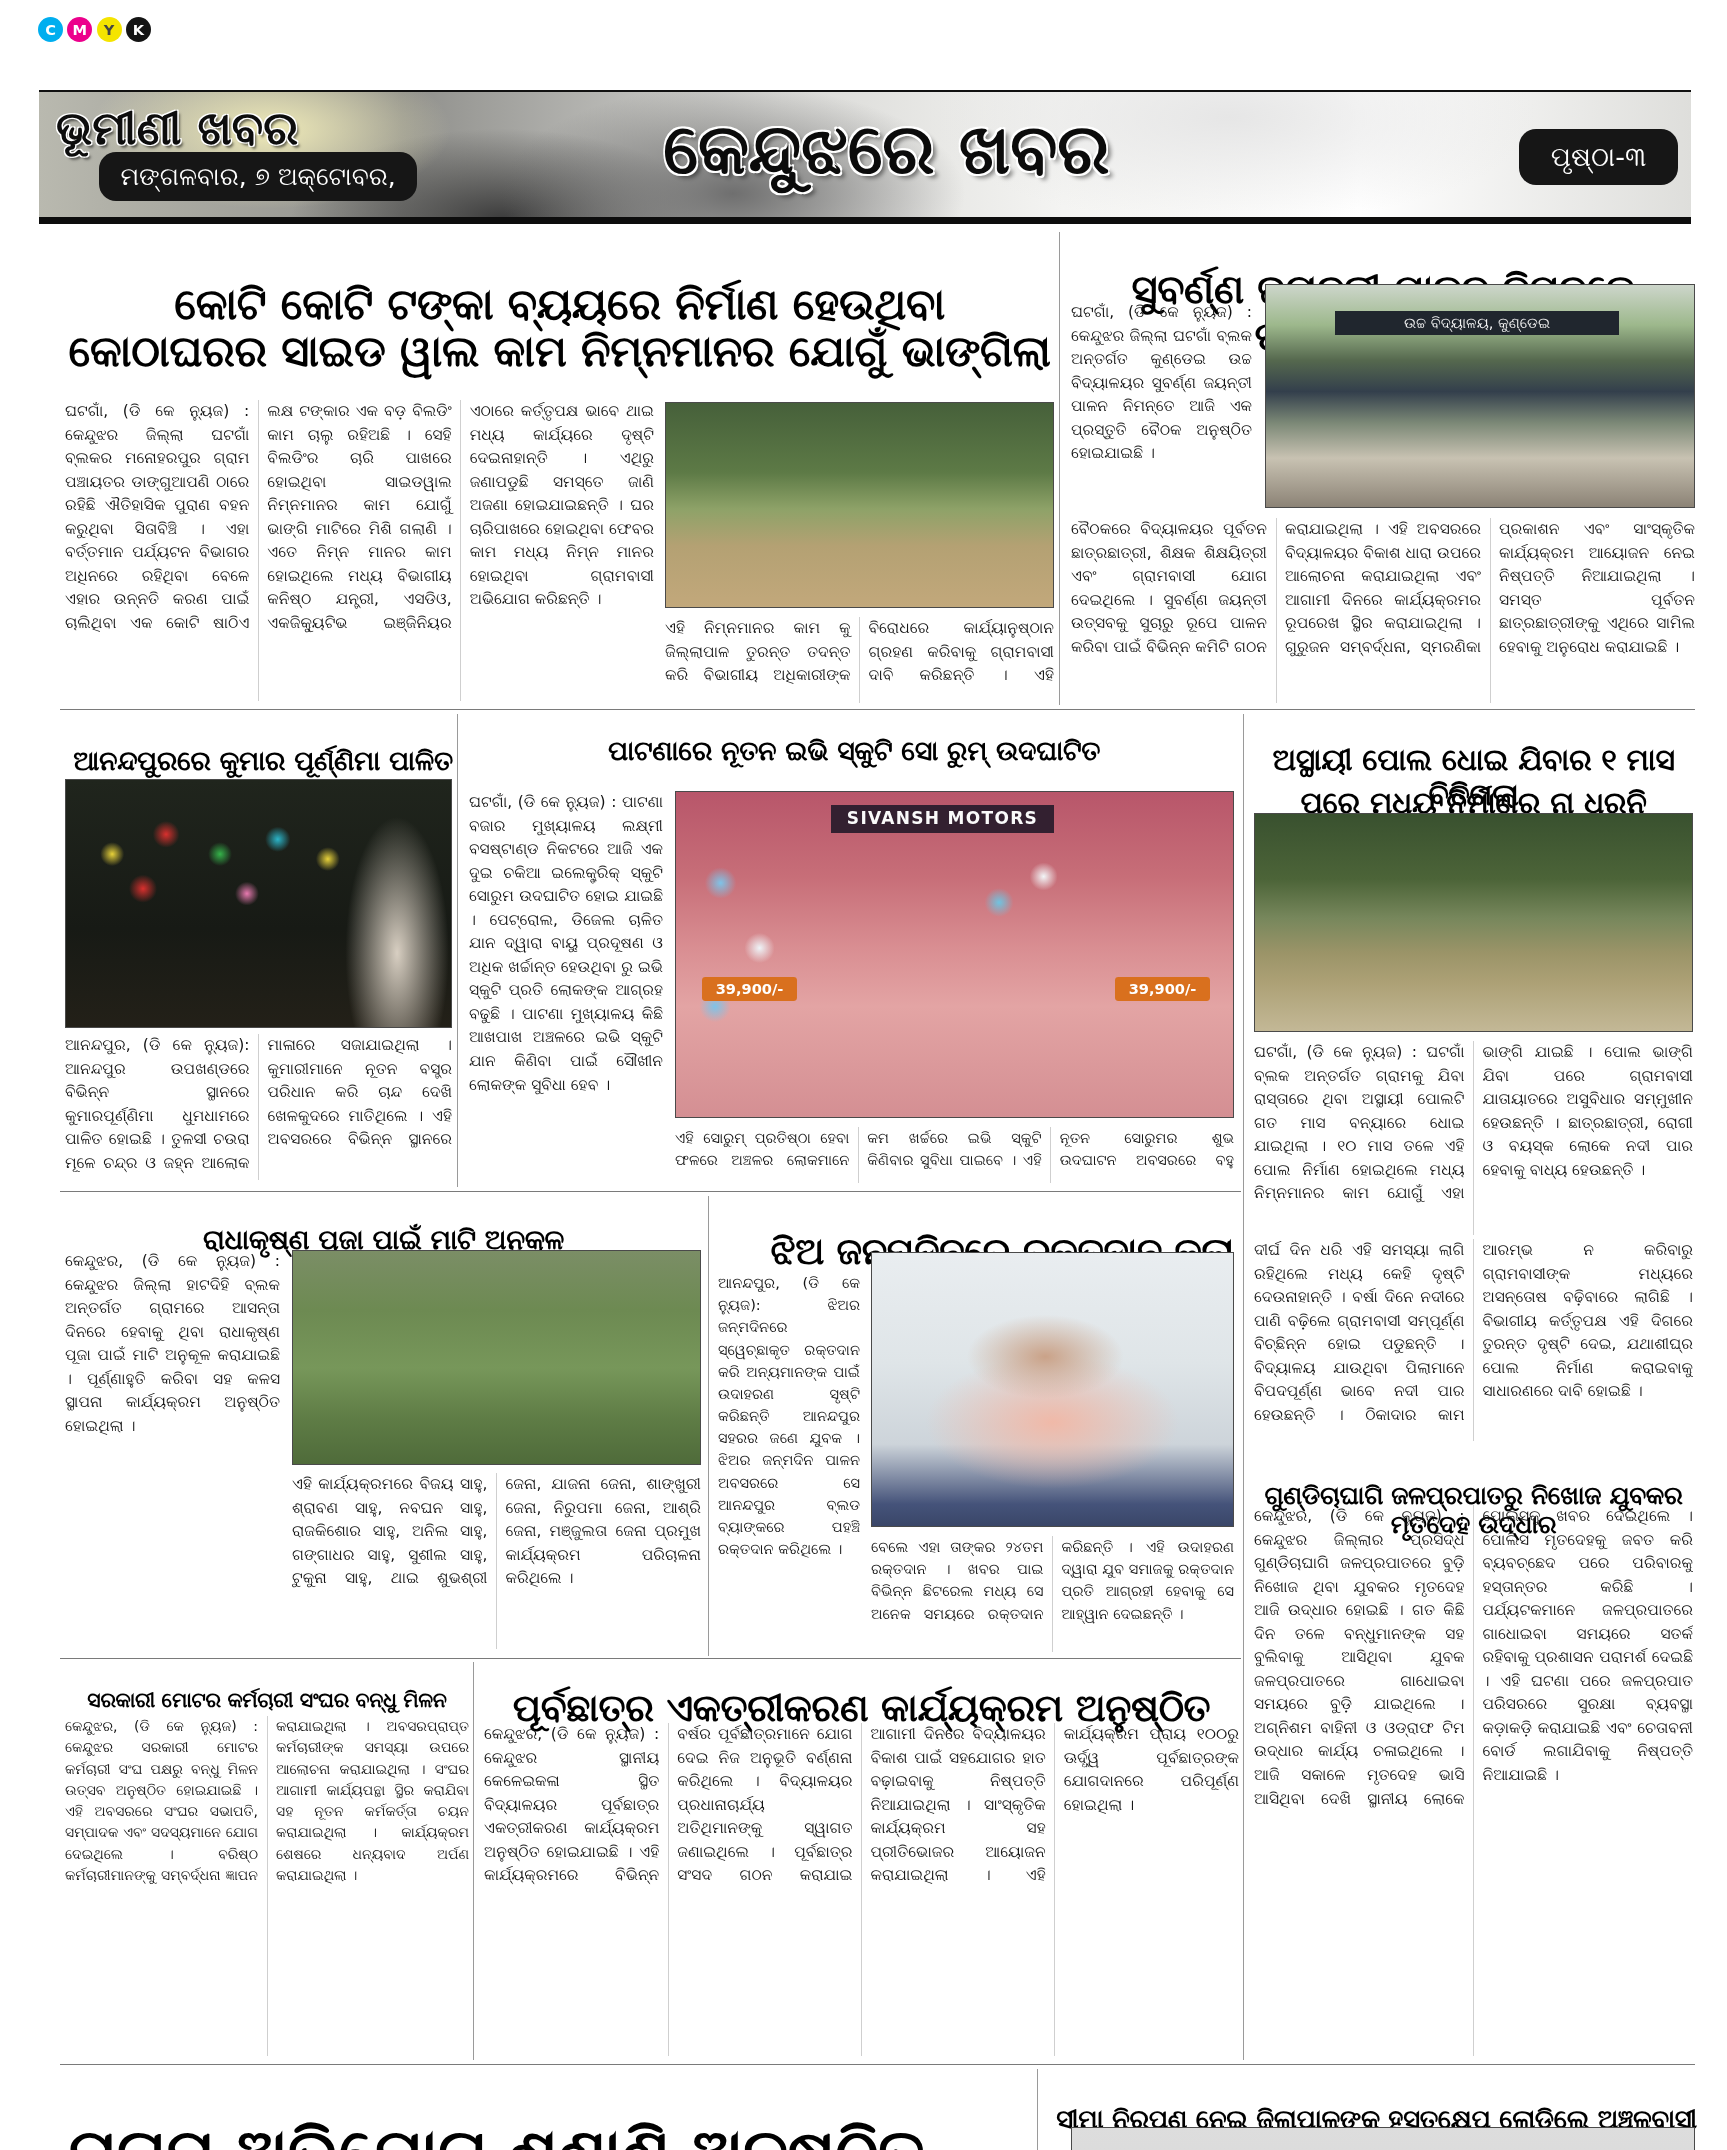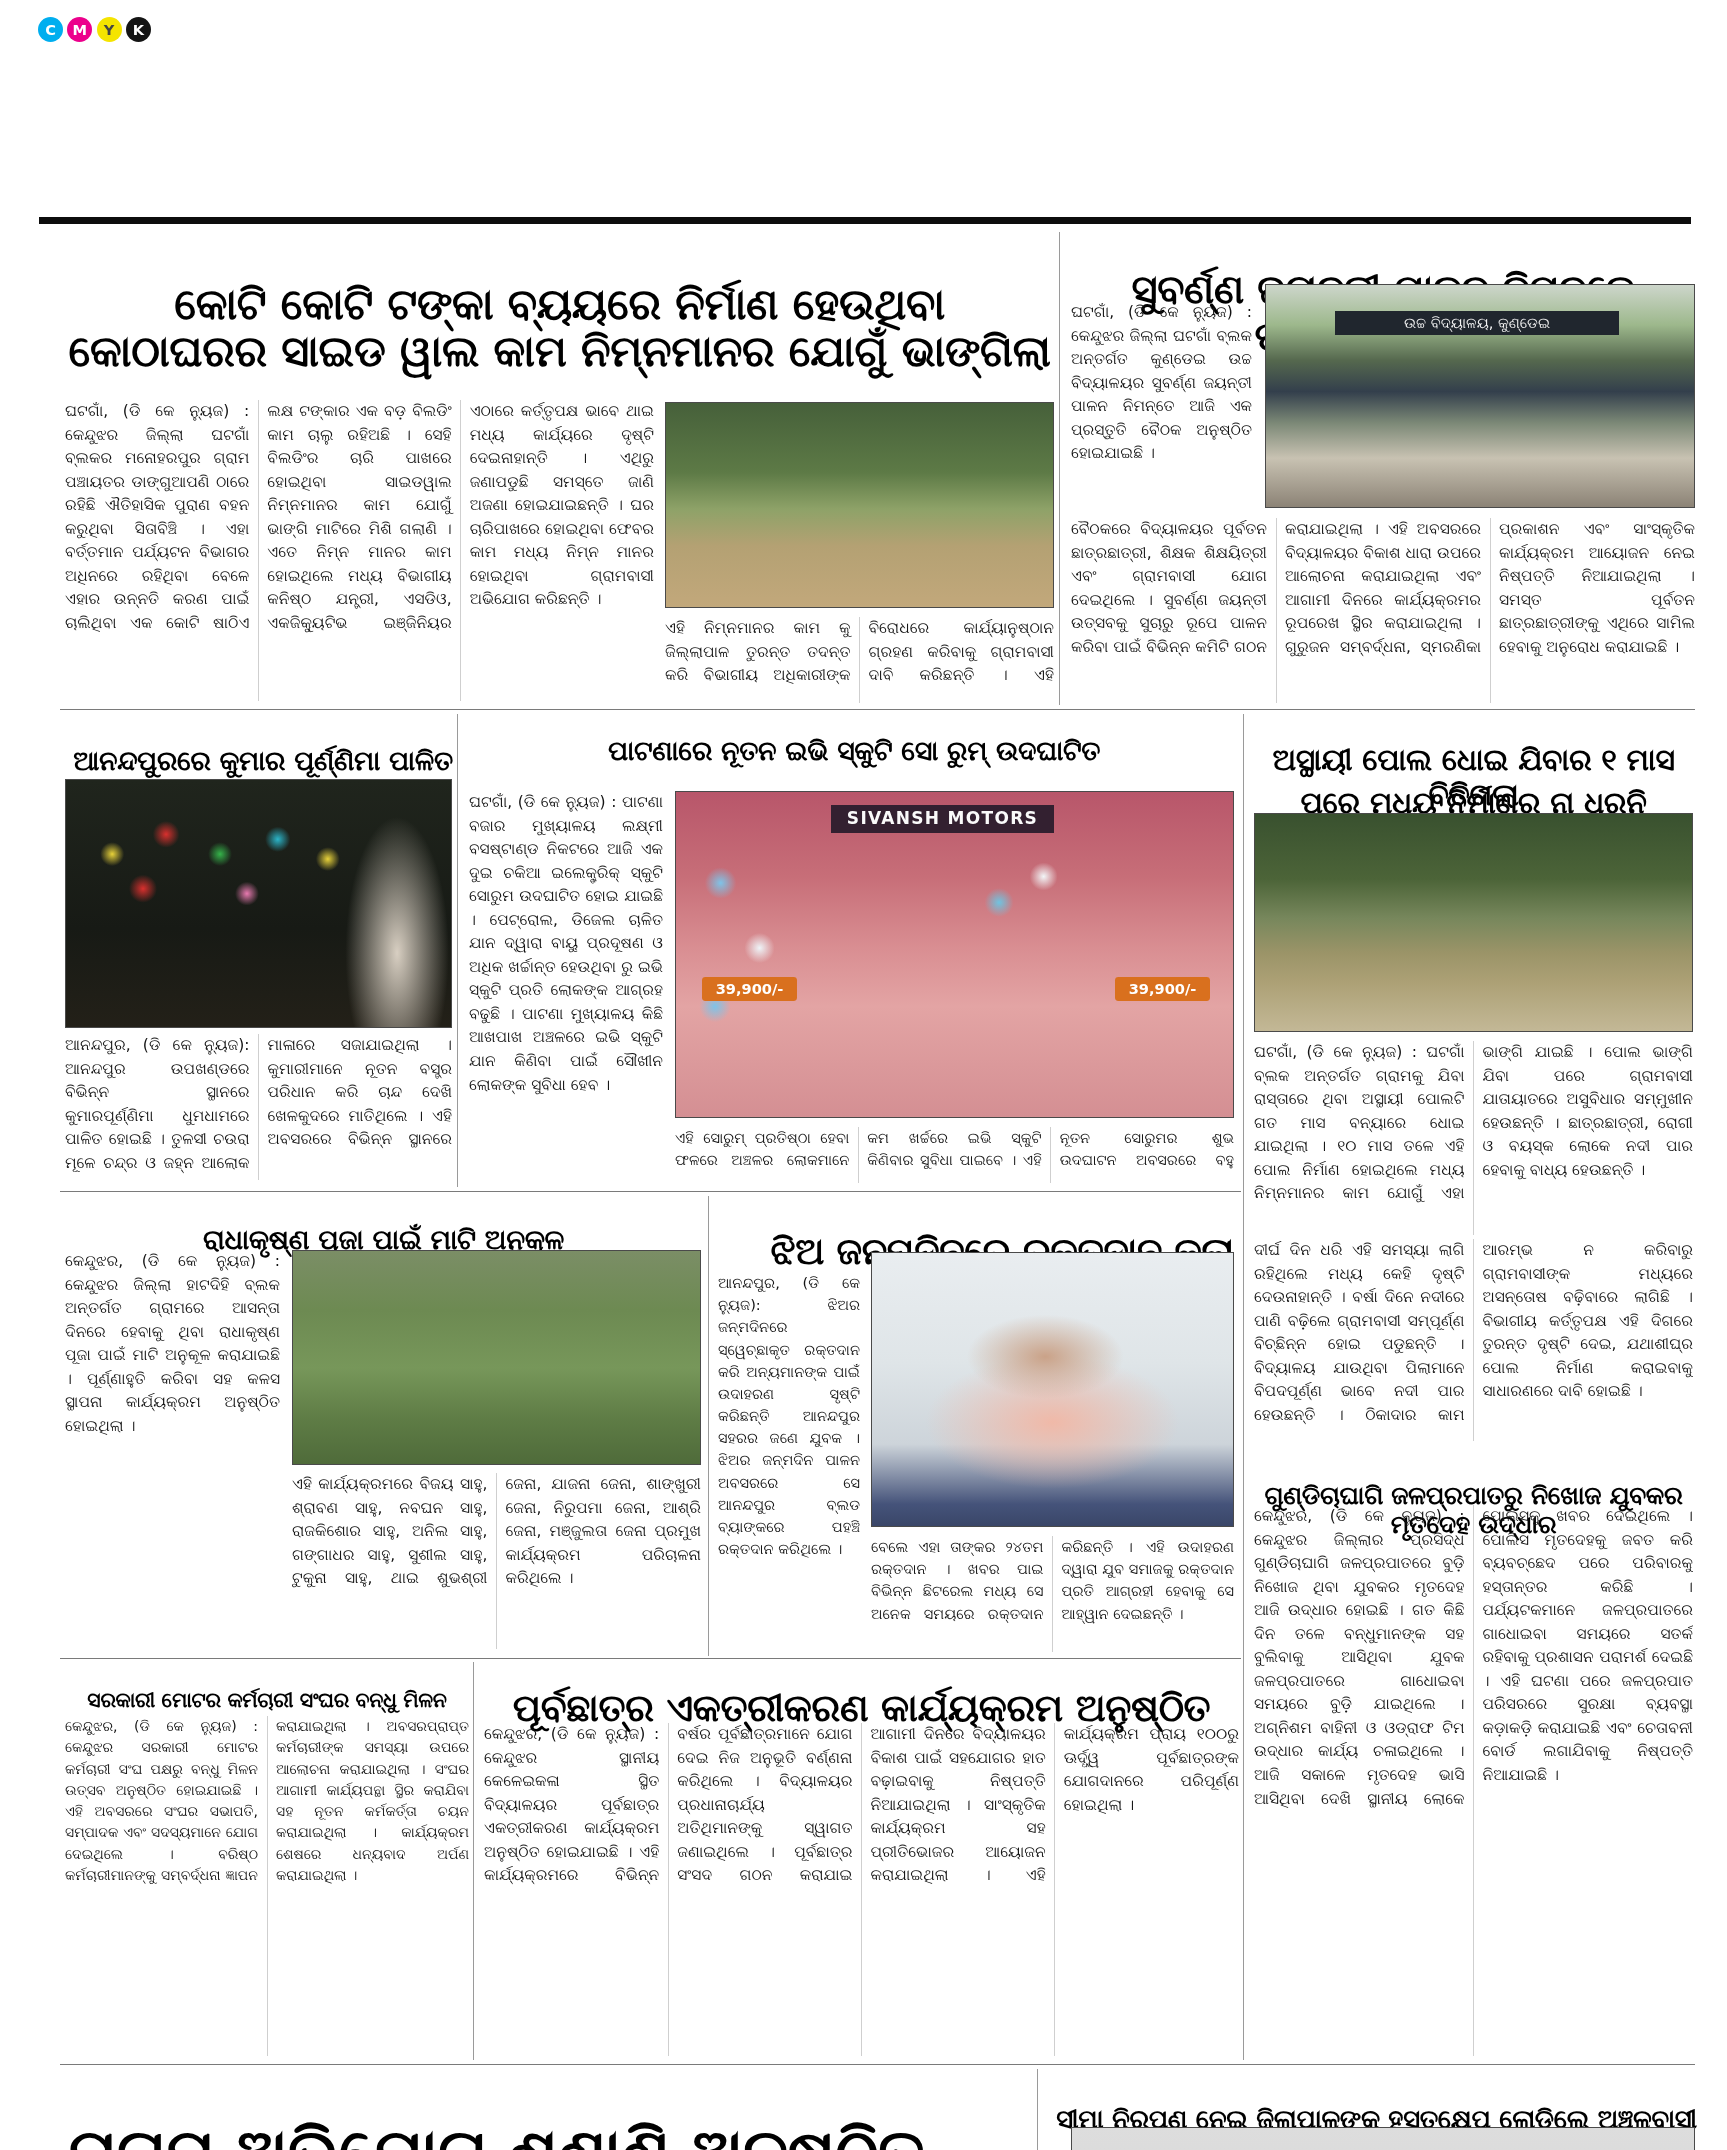--- a/index.html
+++ b/index.html
@@ -66,20 +66,26 @@
 </style>
 </head>
 <body>
 
 <div id="paper">
 
   <div class="abs" style="left:38px;top:17px;">
     <span class="pm" style="background:#00aeef">C</span><span class="pm" style="background:#ec008c">M</span><span class="pm" style="background:#f5e400;color:#444">Y</span><span class="pm" style="background:#141414">K</span>
   </div>
 
+  <div id="masthead" class="abs" style="left:39px;top:90px;width:1652px;height:127px;">
+    <div id="mast-logo" class="abs" style="left:17px;top:8.6px;font-size:46px;">ଭୂମୀଣୀ ଖବର</div>
+    <div class="mast-pill abs" style="left:60px;top:60px;width:318px;height:49px;font-size:25px;line-height:49px;">ମଙ୍ଗଳବାର, ୭ ଅକ୍ଟୋବର, ୨୦୨୫</div>
+    <div id="mast-title" class="abs" style="left:525px;top:17px;width:645px;font-size:69px;text-align:center;">କେନ୍ଦୁଝରେ ଖବର</div>
+    <div class="mast-pill abs" style="left:1480px;top:37px;width:159px;height:56px;font-size:27px;line-height:56px;">ପୃଷ୍ଠା-୩</div>
+  </div>
   <div class="abs blackbar" style="left:39px;top:217px;width:1652px;height:6.9px;"></div>
 
   <section>
     <h1 class="headline abs" style="left:65px;top:239px;width:989px;font-size:43px;margin-top:40px;">କୋଟି କୋଟି ଟଙ୍କା ବ୍ୟୟରେ ନିର୍ମାଣ ହେଉଥିବା</h1>
     <h1 class="headline abs" style="left:65px;top:297px;width:989px;font-size:43px;">କୋଠାଘରର ସାଇଡ ୱାଲ କାମ ନିମ୍ନମାନର ଯୋଗୁଁ ଭାଙ୍ଗିଲା</h1>
     <div class="body-text abs" style="left:65px;top:400px;width:589px;height:301px;column-count:3;">ଘଟଗାଁ, (ଡି କେ ନ୍ୟୁଜ) : କେନ୍ଦୁଝର ଜିଲ୍ଲା ଘଟଗାଁ ବ୍ଲକର ମନୋହରପୁର ଗ୍ରାମ ପଞ୍ଚାୟତର ଡାଙ୍ଗୁଆପଣି ଠାରେ ରହିଛି ଐତିହାସିକ ପୁରାଣ ବହନ କରୁଥିବା ସିତାବିଞ୍ଚି । ଏହା ବର୍ତ୍ତମାନ ପର୍ଯ୍ୟଟନ ବିଭାଗର ଅଧିନରେ ରହିଥିବା ବେଳେ ଏହାର ଉନ୍ନତି କରଣ ପାଇଁ ଚାଲିଥିବା ଏକ କୋଟି ଷାଠିଏ ଲକ୍ଷ ଟଙ୍କାର ଏକ ବଡ଼ ବିଲଡିଂ କାମ ଚାଲୁ ରହିଅଛି । ସେହି ବିଲଡିଂର ଚାରି ପାଖରେ ହୋଇଥିବା ସାଇଡୱାଲ ନିମ୍ନମାନର କାମ ଯୋଗୁଁ ଭାଙ୍ଗି ମାଟିରେ ମିଶି ଗଲାଣି । ଏତେ ନିମ୍ନ ମାନର କାମ ହୋଇଥିଲେ ମଧ୍ୟ ବିଭାଗୀୟ କନିଷ୍ଠ ଯନ୍ତ୍ରୀ, ଏସଡିଓ, ଏକଜିକ୍ୟୁଟିଭ ଇଞ୍ଜିନିୟର ଏଠାରେ କର୍ତ୍ତୃପକ୍ଷ ଭାବେ ଥାଇ ମଧ୍ୟ କାର୍ଯ୍ୟରେ ଦୃଷ୍ଟି ଦେଇନାହାନ୍ତି । ଏଥିରୁ ଜଣାପଡୁଛି ସମସ୍ତେ ଜାଣି ଅଜଣା ହୋଇଯାଇଛନ୍ତି । ଘର ଚାରିପାଖରେ ହୋଇଥିବା ଫେବର କାମ ମଧ୍ୟ ନିମ୍ନ ମାନର ହୋଇଥିବା ଗ୍ରାମବାସୀ ଅଭିଯୋଗ କରିଛନ୍ତି ।</div>
     <div class="photo ph-construction abs" style="left:665px;top:402px;width:389px;height:206px;"></div>
     <div class="body-text abs" style="left:665px;top:617px;width:389px;height:86px;column-count:2;">ଏହି ନିମ୍ନମାନର କାମ କୁ ଜିଲ୍ଲାପାଳ ତୁରନ୍ତ ତଦନ୍ତ କରି ବିଭାଗୀୟ ଅଧିକାରୀଙ୍କ ବିରୋଧରେ କାର୍ଯ୍ୟାନୁଷ୍ଠାନ ଗ୍ରହଣ କରିବାକୁ ଗ୍ରାମବାସୀ ଦାବି କରିଛନ୍ତି । ଏହି ଐତିହାସିକ ସ୍ଥଳୀର ବିକାଶ କାମ ନିମ୍ନମାନର ହୋଇଥିବା ନେଇ ସାଧାରଣରେ ଅସନ୍ତୋଷ ପ୍ରକାଶ ପାଇଛି ।</div>
   </section>
 

